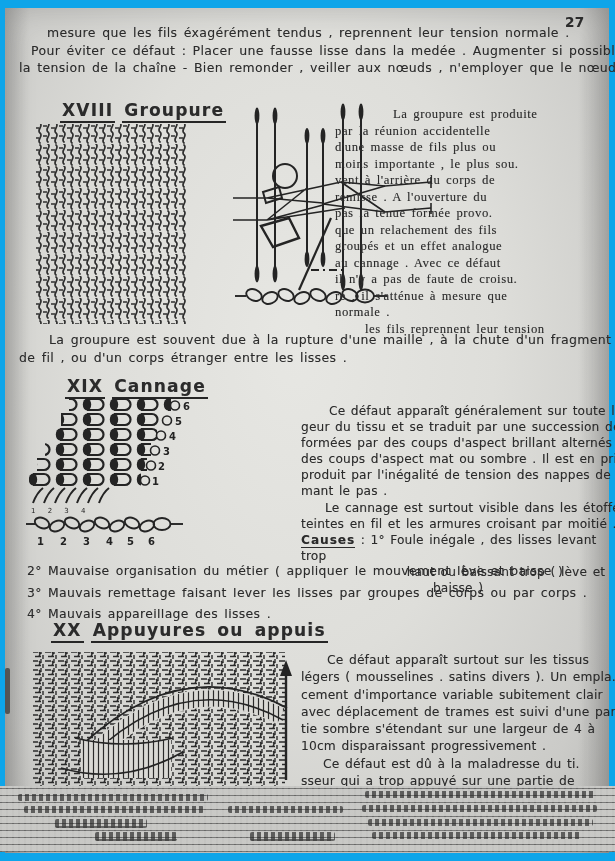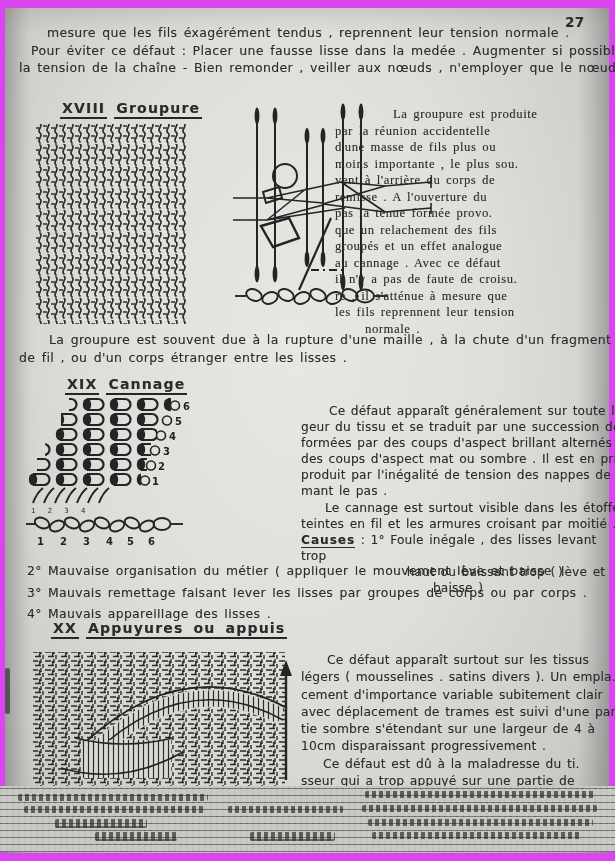--- a/index.html
+++ b/index.html
@@ -1,28 +1,28 @@
 <!DOCTYPE html>
 <html><head>
 <meta charset="utf-8">
 <style>
   html,body{margin:0;padding:0;background:#fff;}
-  .page{position:relative;width:615px;height:861px;background:#d946ef;overflow:hidden;
+  .page{position:relative;width:615px;height:861px;background:#0ea5e9;overflow:hidden;
         font-family:"DejaVu Sans","Liberation Sans",sans-serif;}
   .scan{position:absolute;left:5px;top:8px;width:604px;height:845px;
         background:
           linear-gradient(90deg, rgba(80,80,80,.25), rgba(0,0,0,0) 4%, rgba(0,0,0,0) 95%, rgba(90,90,90,.28)),
           radial-gradient(ellipse at 48% 40%, #e7e7e3 0%, #dedeDA 45%, #cbcbc8 82%, #b7b7b4 100%);
         box-shadow: inset 0 0 30px rgba(60,60,60,.25);}
   .hand{color:#2b2b2b;letter-spacing:.4px;word-spacing:2px;
         text-shadow:.3px .3px 0 rgba(70,70,70,.35);}
   .abs{position:absolute;}
   .lines div{white-space:nowrap;}
   .page-num{font-weight:bold;font-size:13.5px;}
-  .heading{font-size:14px;font-weight:bold;letter-spacing:1.2px;word-spacing:4px;}
+  .heading{font-size:17px;font-weight:bold;letter-spacing:1.2px;word-spacing:4px;}
   .heading .sec-num,.heading .sec-title{display:inline-block;border-bottom:2px solid #262626;padding:0 2px 1px 2px;}
   .heading .sec-num{margin-right:7px;}
   #intro{font-size:12.4px;line-height:17.5px;width:594px;}
   #intro div:nth-child(1){text-indent:28px;}
   #intro div:nth-child(2){text-indent:12px;}
   #groupure-col{font-size:12.6px;line-height:16.5px;width:280px;letter-spacing:.6px;font-family:Liberation Serif, serif;}
   #groupure-col div:nth-child(1){text-indent:58px;}
   #groupure-col div:nth-child(14){text-indent:30px;}
   #groupure-after{font-size:12.4px;line-height:17.5px;width:594px;}
   #groupure-after div:nth-child(1){text-indent:30px;}
@@ -140,22 +140,22 @@
         <div>d'une masse de fils plus ou</div>
         <div>moins importante , le plus sou.</div>
         <div>vent à l'arrière du corps de</div>
         <div>remisse . A l'ouverture du</div>
         <div>pas la tenue formée provo.</div>
         <div>que un relachement des fils</div>
         <div>groupés et un effet analogue</div>
         <div>au cannage . Avec ce défaut</div>
         <div>il n'y a pas de faute de croisu.</div>
         <div>re , il s'atténue à mesure que</div>
+        <div>normale .</div>
         <div>les fils reprennent leur tension</div>
-        <div>normale .</div>
       </div>
 
     <div id="groupure-after" class="abs hand lines" style="left:14px;top:323px;">
         <div>La groupure est souvent due à la rupture d'une maille , à la chute d'un fragment</div>
         <div>de fil , ou d'un corps étranger entre les lisses .</div>
       </div>
 
     <div class="abs hand heading" style="left:60px;top:368px;">
       <span class="sec-num">XIX</span><span class="sec-title">Cannage</span>
     </div>

